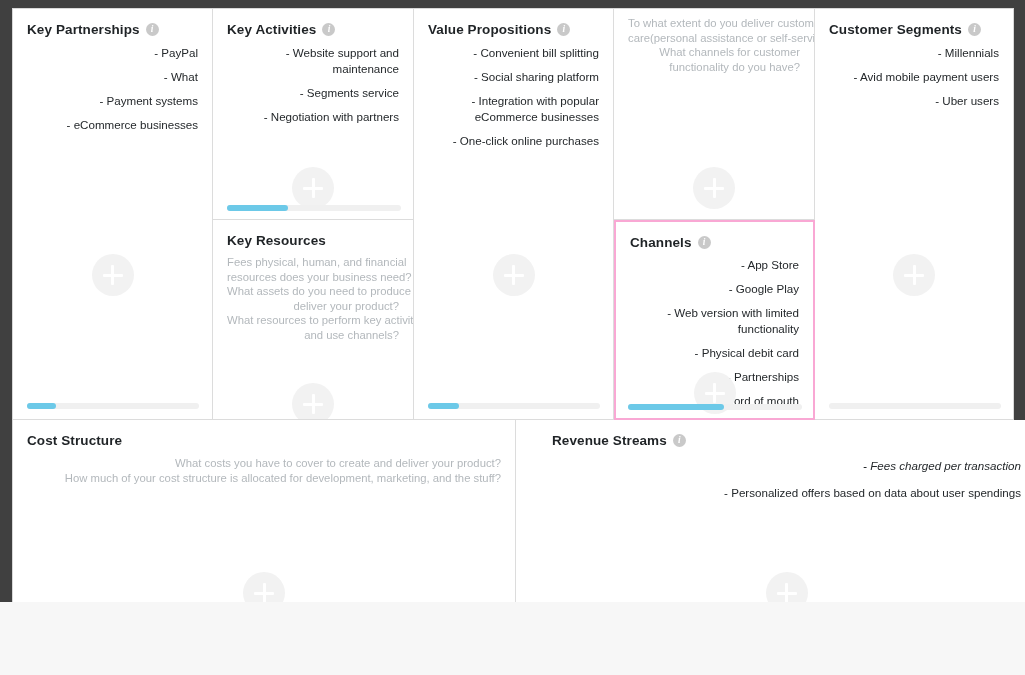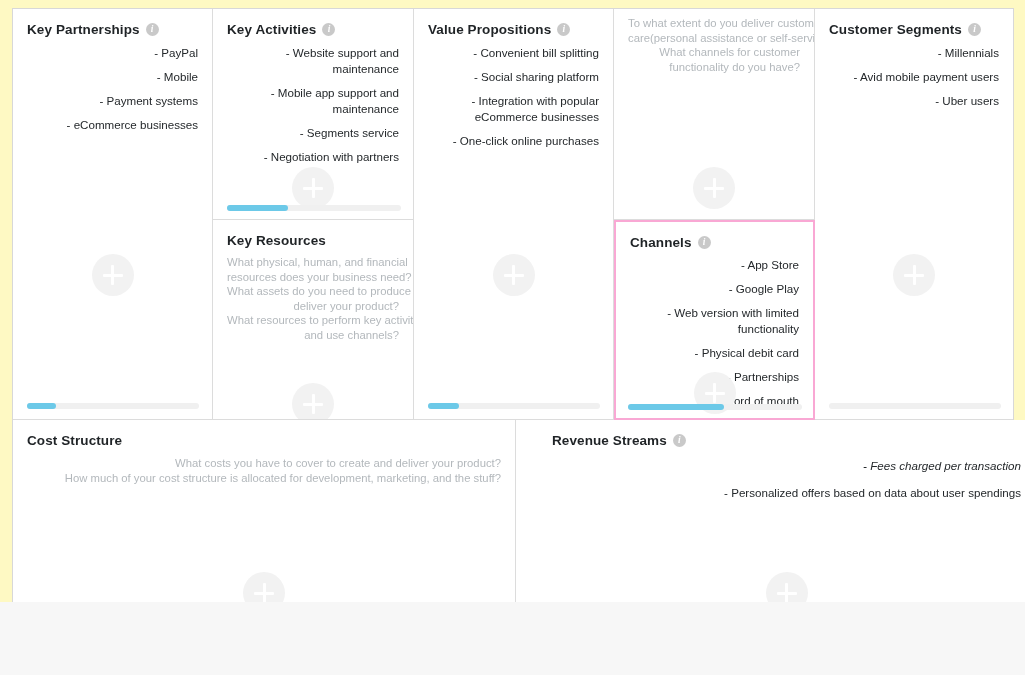--- a/index.html
+++ b/index.html
@@ -5,21 +5,21 @@
   html, body {
     margin: 0;
     padding: 0;
     background: #f7f7f7;
     font-family: "Liberation Sans", sans-serif;
   }
   #canvas-root {
     position: relative;
     width: 1025px;
     height: 602px;
-    background: #fef9c3;
+    background: #404040;
     overflow: hidden;
   }
   .grid {
     position: absolute;
     left: 12px;
     top: 8px;
     width: 1002px;
     height: 660px;
     background: #ffffff;
     border: 1px solid #d8d8d8;
@@ -122,53 +122,52 @@
 <div id="canvas-root">
   <div class="grid">
 
     <div class="cell" style="left:0; top:0; width:200px; height:411px;">
       <div class="cell-head">
         <span class="cell-title">Key Partnerships</span>
         <span class="info-icon">i</span>
       </div>
       <div class="cell-body">
         <div class="item">- PayPal</div>
-        <div class="item">- Mobile</div>
+        <div class="item">- What</div>
         <div class="item">- Payment systems</div>
         <div class="item">- eCommerce businesses</div>
       </div>
       <div class="add-btn" style="top:245px;"></div>
       <div class="progress-track" style="left:14px; bottom:10px; width:172px;">
         <div class="progress-fill" style="width:17%"></div>
       </div>
     </div>
 
     <div class="cell" style="left:200px; top:0; width:201px; height:211px;">
       <div class="cell-head">
         <span class="cell-title">Key Activities</span>
         <span class="info-icon">i</span>
       </div>
       <div class="cell-body">
         <div class="item">- Website support and maintenance</div>
-        <div class="item">- Mobile app support and maintenance</div>
         <div class="item">- Segments service</div>
         <div class="item">- Negotiation with partners</div>
       </div>
       <div class="add-btn" style="top:158px;"></div>
       <div class="progress-track" style="left:14px; bottom:8px; width:174px;">
         <div class="progress-fill" style="width:35%"></div>
       </div>
     </div>
 
     <div class="cell" style="left:200px; top:211px; width:201px; height:200px;">
       <div class="cell-head">
         <span class="cell-title">Key Resources</span>
       </div>
       <div class="cell-body placeholder" style="padding-top:7px;">
-        <div>What physical, human, and financial</div>
+        <div>Fees physical, human, and financial</div>
         <div>resources does your business need?</div>
         <div>What assets do you need to produce and</div>
         <div>deliver your product?</div>
         <div>What resources to perform key activities</div>
         <div>and use channels?</div>
       </div>
       <div class="add-btn" style="top:163px;"></div>
     </div>
 
     <div class="cell" style="left:401px; top:0; width:200px; height:411px;">

